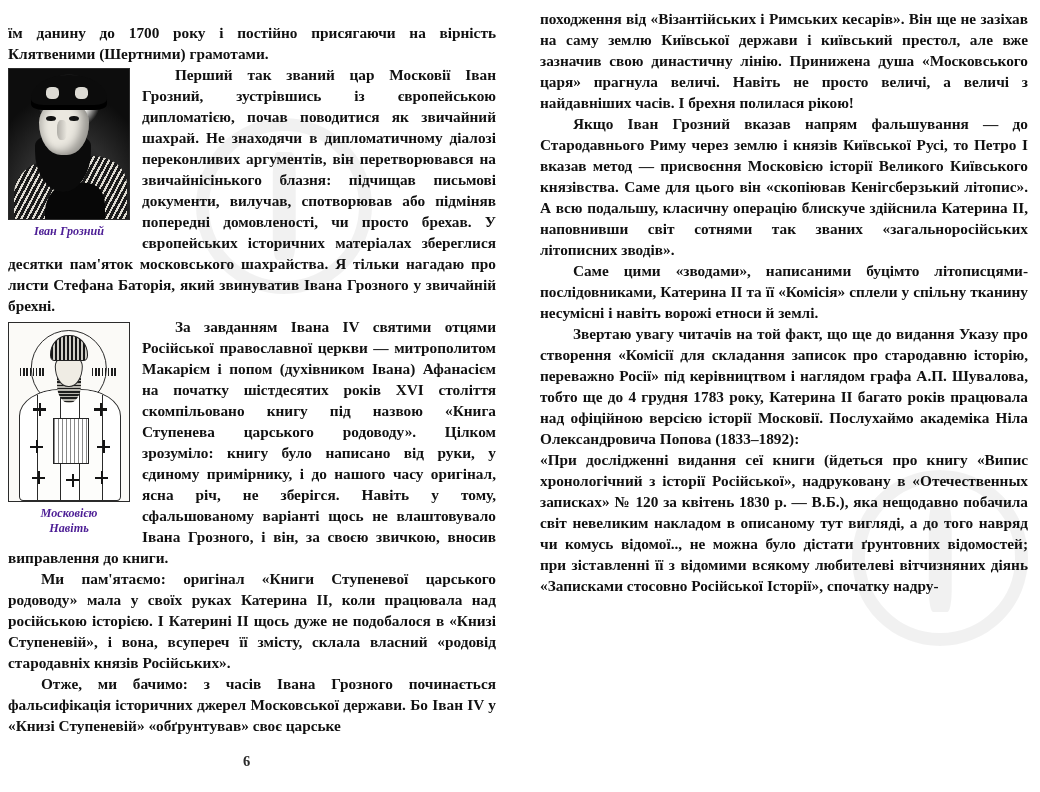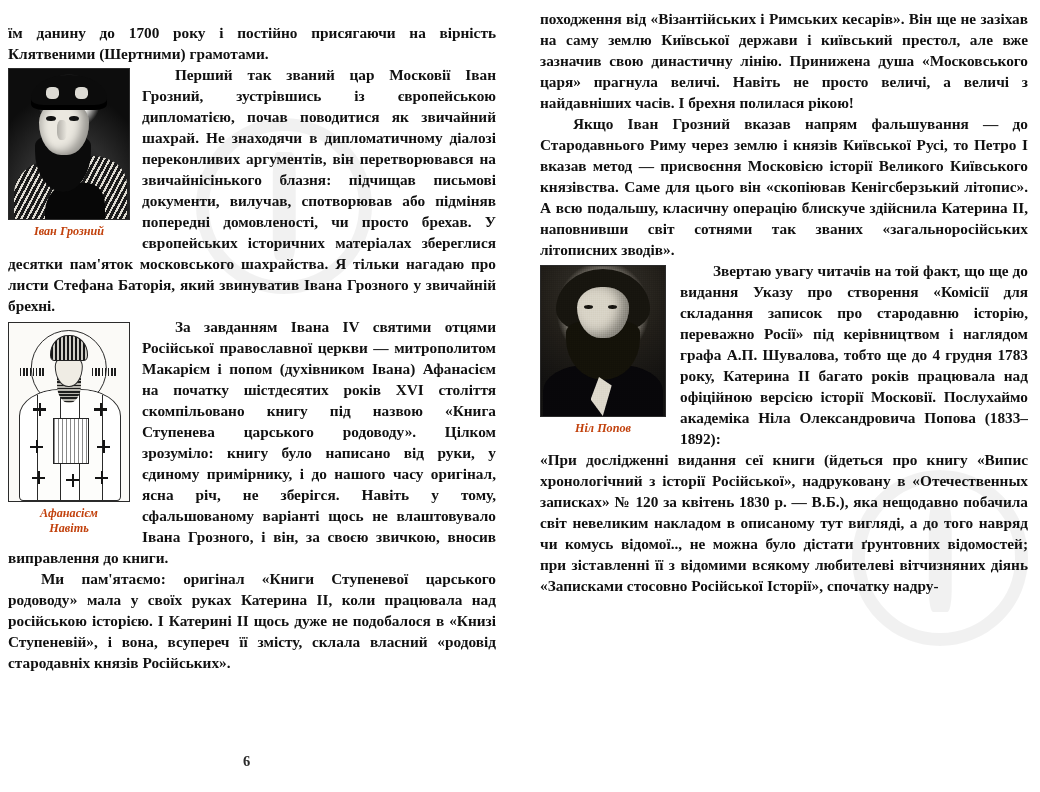--- a/index.html
+++ b/index.html
@@ -99,21 +99,21 @@
   .illus-frame.tall  { height: 152px; }
   .illus-frame.tall2 { height: 180px; }
   .illus-frame.tall3 { height: 152px; }
 
   figcaption {
     text-align: center;
     font-style: italic;
     font-size: 12.2px;
     line-height: 14.6px;
     padding-top: 4px;
-    color: #c2410c;
+    color: #4c1d95;
   }
 
   
   .art-ivan {
     position: absolute; inset: 0;
     background:
       radial-gradient(ellipse 42% 30% at 50% 22%, #f0efec 0%, #f0efec 38%, rgba(240,239,236,0) 62%),
       radial-gradient(ellipse 70% 70% at 50% 85%, #191919 0%, #2d2d2d 55%, #0d0d0d 100%),
       linear-gradient(#0a0a0a, #0a0a0a);
   }
@@ -326,53 +326,40 @@
               <div class="mk-cross" style="left:12%;  top:74%"></div>
               <div class="mk-cross" style="right:12%; top:74%"></div>
               <div class="mk-cross" style="left:46%;  top:76%"></div>
             </div>
             <div class="mk-beard"></div>
             <div class="mk-face"></div>
             <div class="mk-mitre"></div>
           </div>
         </div>
         <figcaption>
-          <span>Афанасієм</span><br>
+          <span>Московією</span><br>
           <span>Навіть</span>
         </figcaption>
       </figure>
 
       <p class="para">За завданням Івана IV святими отцями Російської православної церкви — митрополитом Макарієм і попом (духівником Івана) Афанасієм на початку шістдесятих років XVI століття скомпільовано книгу під назвою «Книга Ступенева царського родоводу». Цілком зрозуміло: книгу було написано від руки, у єдиному примірнику, і до нашого часу оригінал, ясна річ, не зберігся. Навіть у тому, сфальшованому варіанті щось не влаштовувало Івана Грозного, і він, за своєю звичкою, вносив виправлення до книги.</p>
       <p class="para">Ми пам'ятаємо: оригінал «Книги Ступеневої царського родоводу» мала у своїх руках Катерина II, коли працювала над російською історією. І Катерині II щось дуже не подобалося в «Книзі Ступеневій», і вона, всупереч її змісту, склала власний «родовід стародавніх князів Російських».</p>
+      <p class="para">Отже, ми бачимо: з часів Івана Грозного починається фальсифікація історичних джерел Московської держави. Бо Іван IV у «Книзі Ступеневій» «обґрунтував» своє царське</p>
     </div>
 
     <div class="folio folio-left">6</div>
   </div>
 
   <div class="page page-right">
     <div class="col">
 
       <p class="para no-indent">походження від «Візантійських і Римських кесарів». Він ще не зазіхав на саму землю Київської держави і київський престол, але вже зазначив свою династичну лінію. Принижена душа «Московського царя» прагнула величі. Навіть не просто величі, а величі з найдавніших часів. І брехня полилася рікою!</p>
       <p class="para">Якщо Іван Грозний вказав напрям фальшування — до Стародавнього Риму через землю і князів Київської Русі, то Петро I вказав метод — присвоєння Московією історії Великого Київського князівства. Саме для цього він «скопіював Кенігсберзький літопис». А всю подальшу, класичну операцію блискуче здійснила Катерина II, наповнивши світ сотнями так званих «загальноросійських літописних зводів».</p>
-
-      <figure class="illus fig-popov">
-        <div class="illus-frame tall3">
-          <div class="art-popov">
-            <div class="pv-hair"></div>
-            <div class="pv-coat"></div>
-            <div class="pv-beard"></div>
-            <div class="pv-face"></div>
-            <div class="pv-eye l"></div>
-            <div class="pv-eye r"></div>
-            <div class="pv-collar"></div>
-            <div class="halftone"></div>
-          </div>
-        </div>
-        <figcaption>Ніл Попов</figcaption>
-      </figure>
+      <p class="para">Саме цими «зводами», написаними буцімто літописцями-послідовниками, Катерина II та її «Комісія» сплели у спільну тканину несумісні і навіть ворожі етноси й землі.</p>
+
 
       <p class="para">Звертаю увагу читачів на той факт, що ще до видання Указу про створення «Комісії для складання записок про стародавню історію, переважно Росії» під керівництвом і наглядом графа А.П. Шувалова, тобто ще до 4 грудня 1783 року, Катерина II багато років працювала над офіційною версією історії Московії. Послухаймо академіка Ніла Олександровича Попова (1833–1892):</p>
       <p class="para no-indent">«При дослідженні видання сеї книги (йдеться про книгу «Випис хронологічний з історії Російської», надруковану в «Отечественных записках» № 120 за квітень 1830 р. — В.Б.), яка нещодавно побачила світ невеликим накладом в описаному тут вигляді, а до того навряд чи комусь відомої.., не можна було дістати ґрунтовних відомостей; при зіставленні її з відомими всякому любителеві вітчизняних діянь «Записками стосовно Російської Історії», спочатку надру-</p>
     </div>
 
   </div>
 
 </div>
 
 </body></html>

